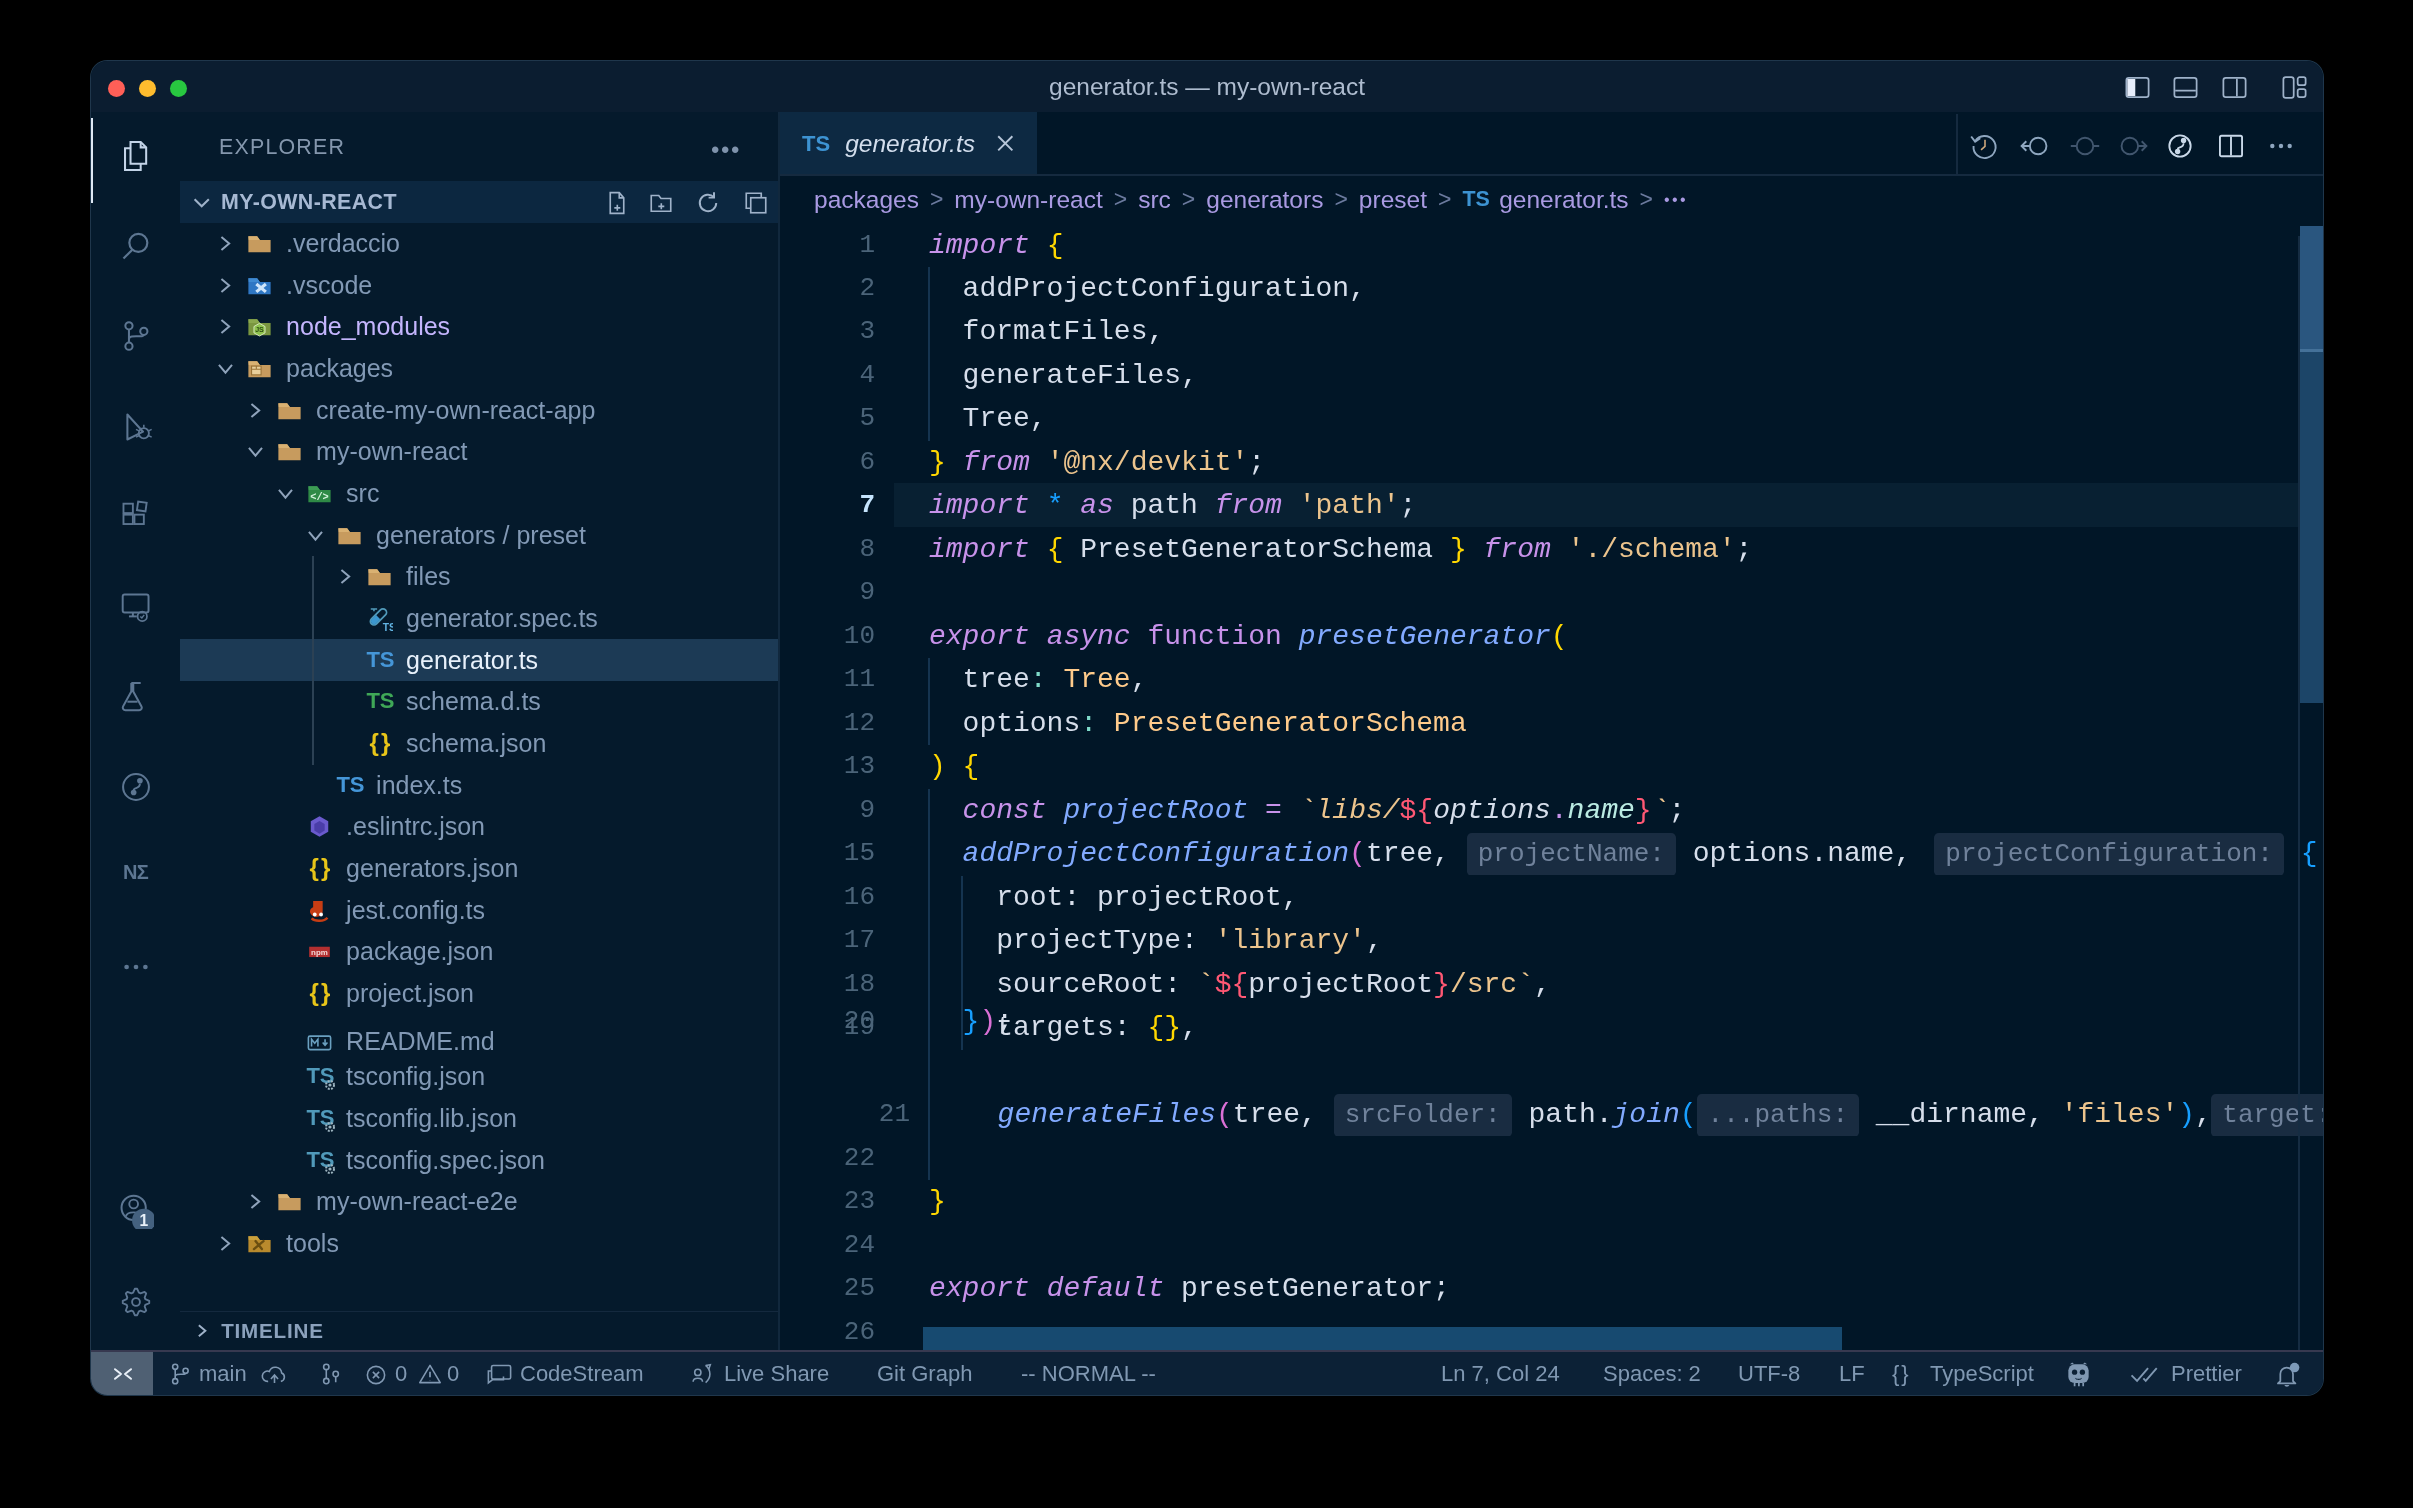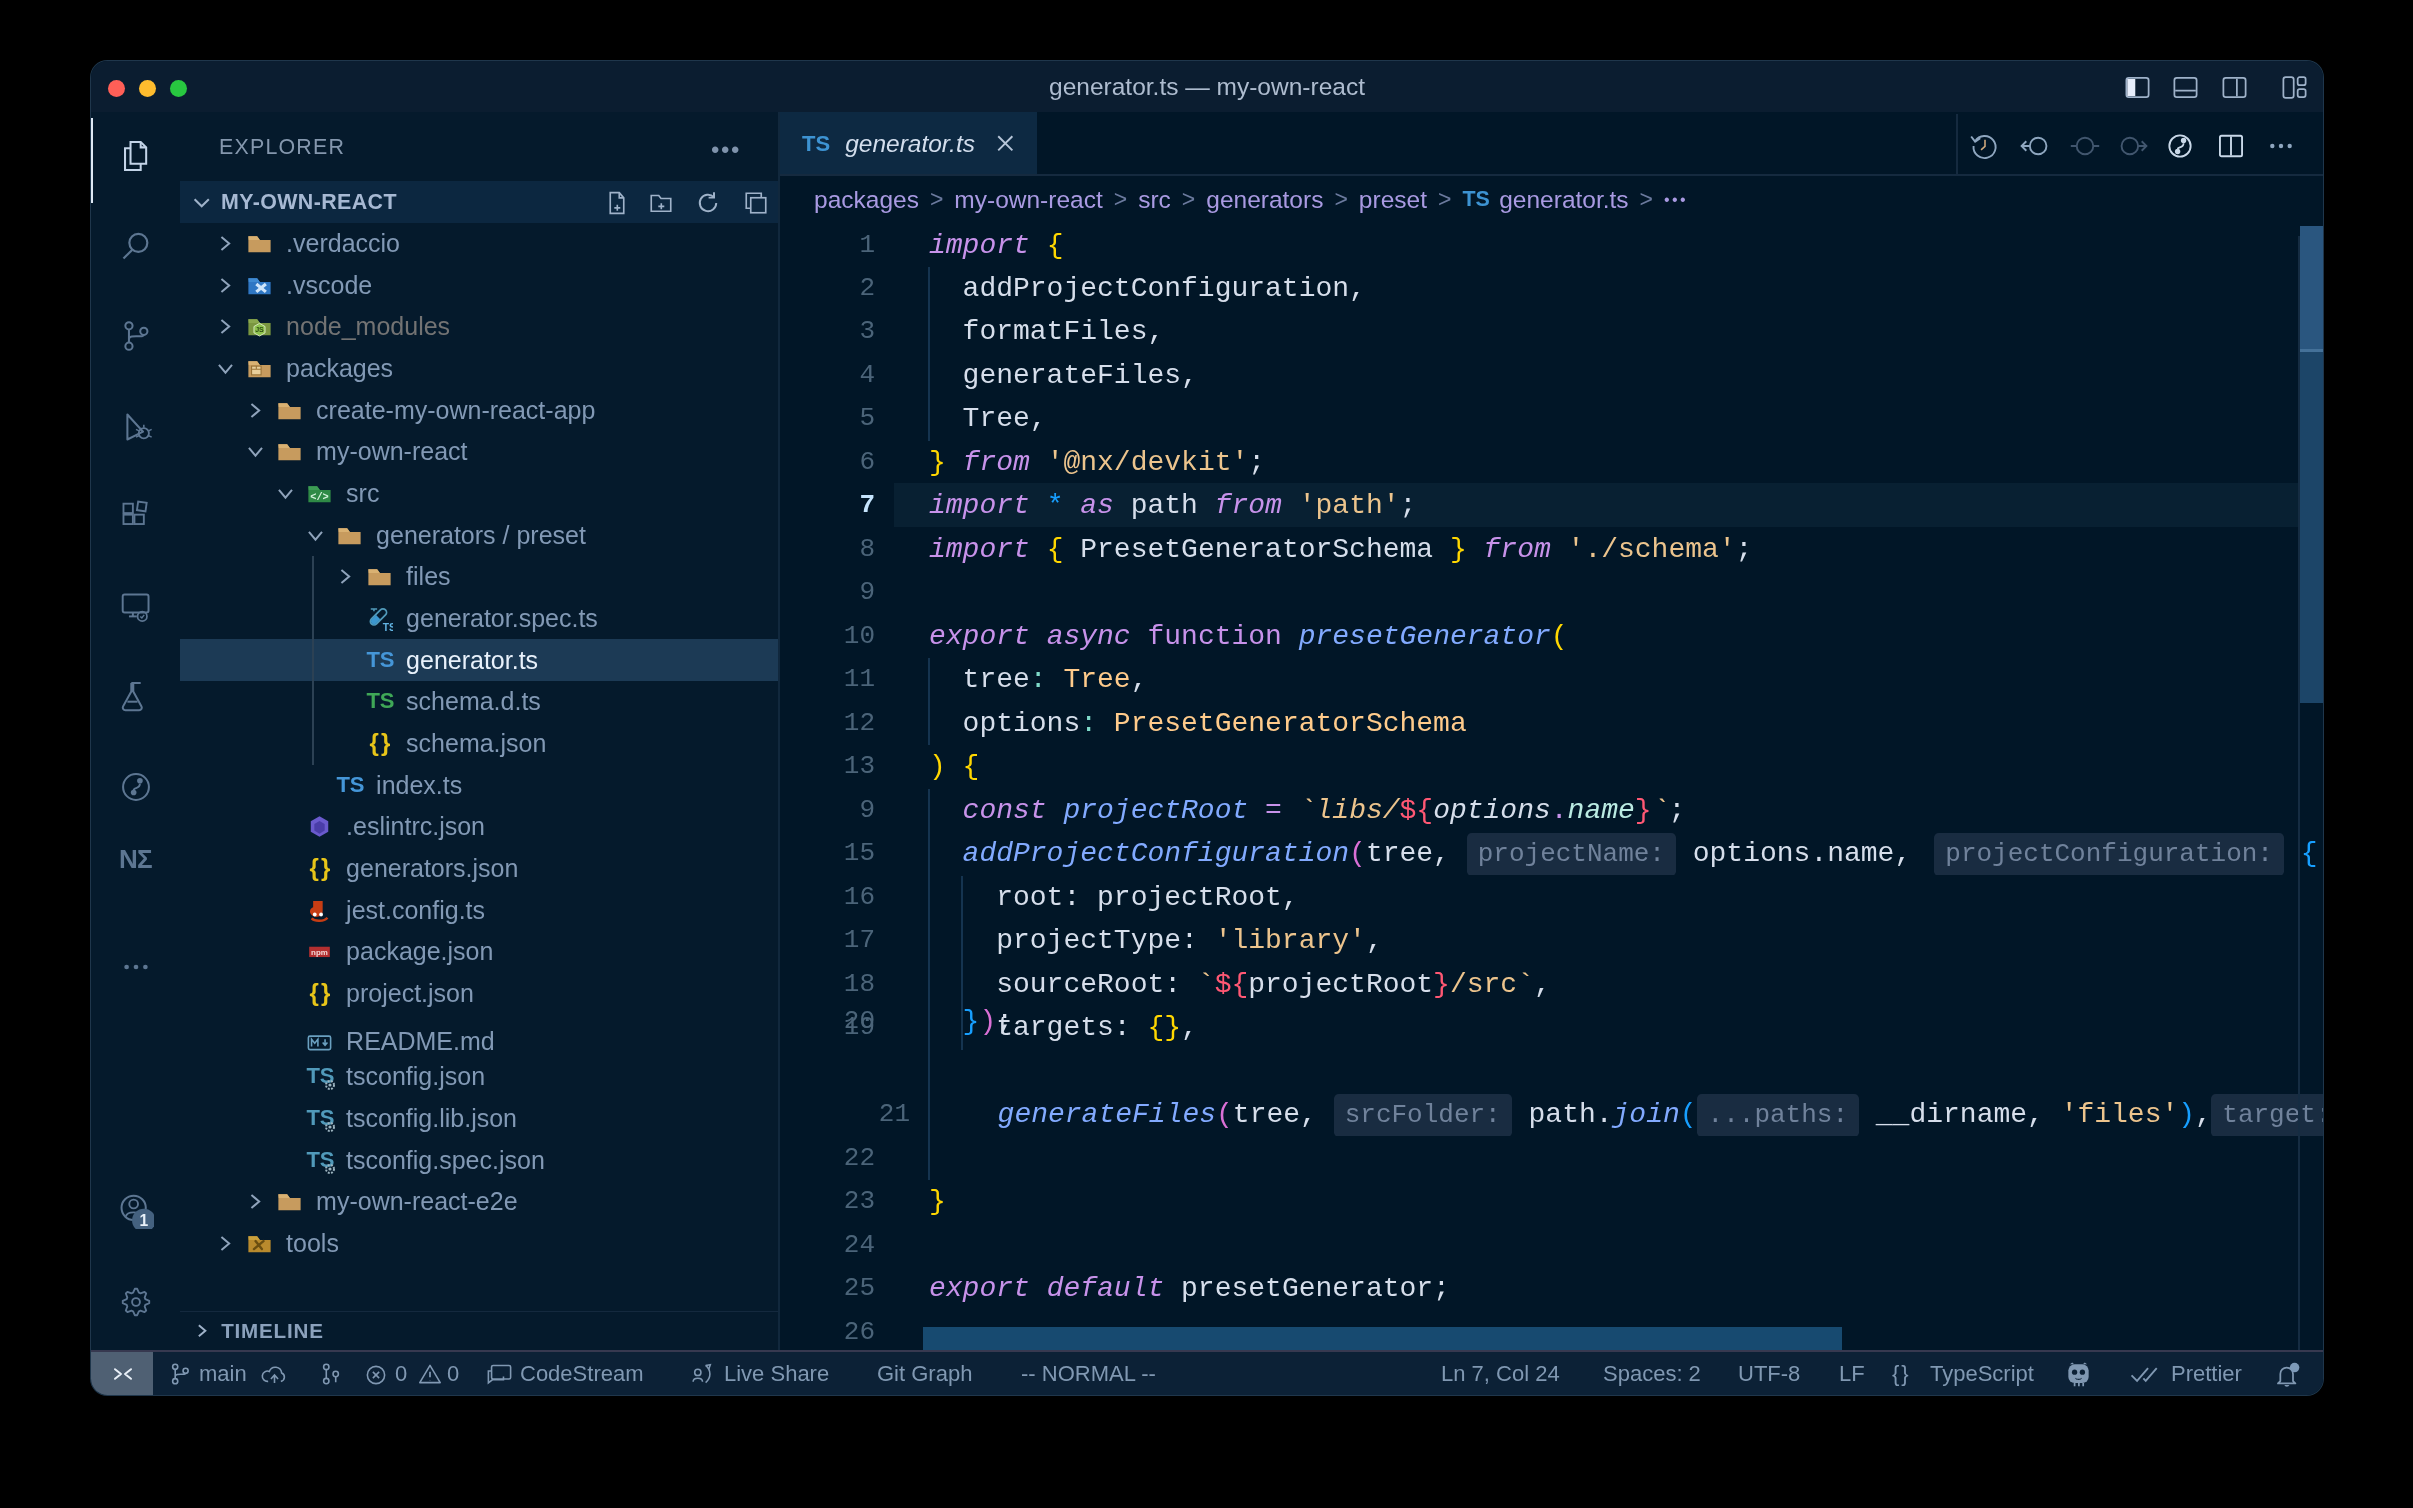--- a/index.html
+++ b/index.html
@@ -19,21 +19,21 @@
   #actbar svg, #actbar .aicon { position:absolute; left:50%; transform:translateX(-50%); }
   #indicator { position:absolute; left:0; top:57px; width:2.4px; height:85px; background:#dfe9f5; }
   
   #sidebar { position:absolute; left:89px; top:51px; width:599px; height:1238px; background:#051a2c; }
   #sb-divider { position:absolute; left:687px; top:51px; width:1.6px; height:1238px; background:#11283d; }
   .hdr-title { position:absolute; left:39px; top:23px; font-size:21.4px; letter-spacing:1.2px; color:#8497ad; }
   #project-row { position:absolute; left:0; top:69px; width:599px; height:42px; background:#0c2740; }
   .row { position:absolute; left:0; width:599px; height:42px; display:flex; align-items:center; }
   .rowsel { background:#1c3a55; }
   .tlabel { font-size:25px; color:#8299b5; white-space:pre; }
-  .dim { color:#737373; }
+  .dim { color:#c4b5fd; }
   .sel { color:#e8f1fb; }
   .seg-hdr { position:absolute; left:0; width:599px; height:41px; border-top:1.6px solid #14293e;
              display:flex; align-items:center; }
   .seg-hdr span { font-size:20.6px; font-weight:bold; letter-spacing:0.8px; color:#8ba1bc; }
   
   #tabbar { position:absolute; left:689px; top:51px; width:1545px; height:63px; background:#011627; }
   #tab { position:absolute; left:0px; top:0px; width:257px; height:63px; background:#0d2942;
          display:flex; align-items:center; }
   #tabline { position:absolute; left:689px; top:113px; width:1545px; height:1.6px; background:#152a3f; }
   #tabvline { position:absolute; left:1865px; top:53px; width:1.6px; height:60px; background:#152a3f; }
@@ -140,21 +140,21 @@
       <svg style="top:567px;" width="36" height="36" viewBox="0 0 46 46">
         <path d="M17 5 h12 M19.5 5 v11 l10.5 19 a3.4 3.4 0 0 1 -3 5 h-17.5 a3.4 3.4 0 0 1 -3 -5 L17 16 V5" fill="none" stroke="#5d7692" stroke-width="2.6" stroke-linejoin="round"></path>
         <path d="M12 29 h13" stroke="#5d7692" stroke-width="2.6"></path>
       </svg>
       <svg style="top:657px;" width="36" height="36" viewBox="0 0 46 46">
         <circle cx="23" cy="23" r="16.5" fill="none" stroke="#5d7692" stroke-width="2.6"></circle>
         <circle cx="28" cy="15" r="3.6" fill="#5d7692"></circle>
         <circle cx="20" cy="30" r="3.6" fill="#5d7692"></circle>
         <path d="M28 19 c0 7 -8 4 -8 8" fill="none" stroke="#5d7692" stroke-width="2.4"></path>
       </svg>
-      <span class="aicon" style="top:732px; font-size:26px; font-weight:bold; color:#5d7692; letter-spacing:-0.8px; white-space:nowrap;">NΣ</span>
+      <span class="aicon" style="top:749px; font-size:20px; font-weight:bold; color:#5d7692; letter-spacing:-0.8px; white-space:nowrap;">NΣ</span>
       <svg style="top:837px;" width="36" height="36" viewBox="0 0 46 46">
         <circle cx="11" cy="23" r="3" fill="#5d7692"></circle>
         <circle cx="23" cy="23" r="3" fill="#5d7692"></circle>
         <circle cx="35" cy="23" r="3" fill="#5d7692"></circle>
       </svg>
       <svg style="top:1081px;" width="36" height="36" viewBox="0 0 46 46">
         <circle cx="20" cy="19" r="15.5" fill="none" stroke="#5d7692" stroke-width="2.6"></circle>
         <circle cx="20" cy="14" r="5.6" fill="none" stroke="#5d7692" stroke-width="2.4"></circle>
         <path d="M10 30 c1.5 -7 18.5 -7 20 0" fill="none" stroke="#5d7692" stroke-width="2.4"></path>
         <circle cx="33" cy="35" r="15" fill="#44617f"></circle>

